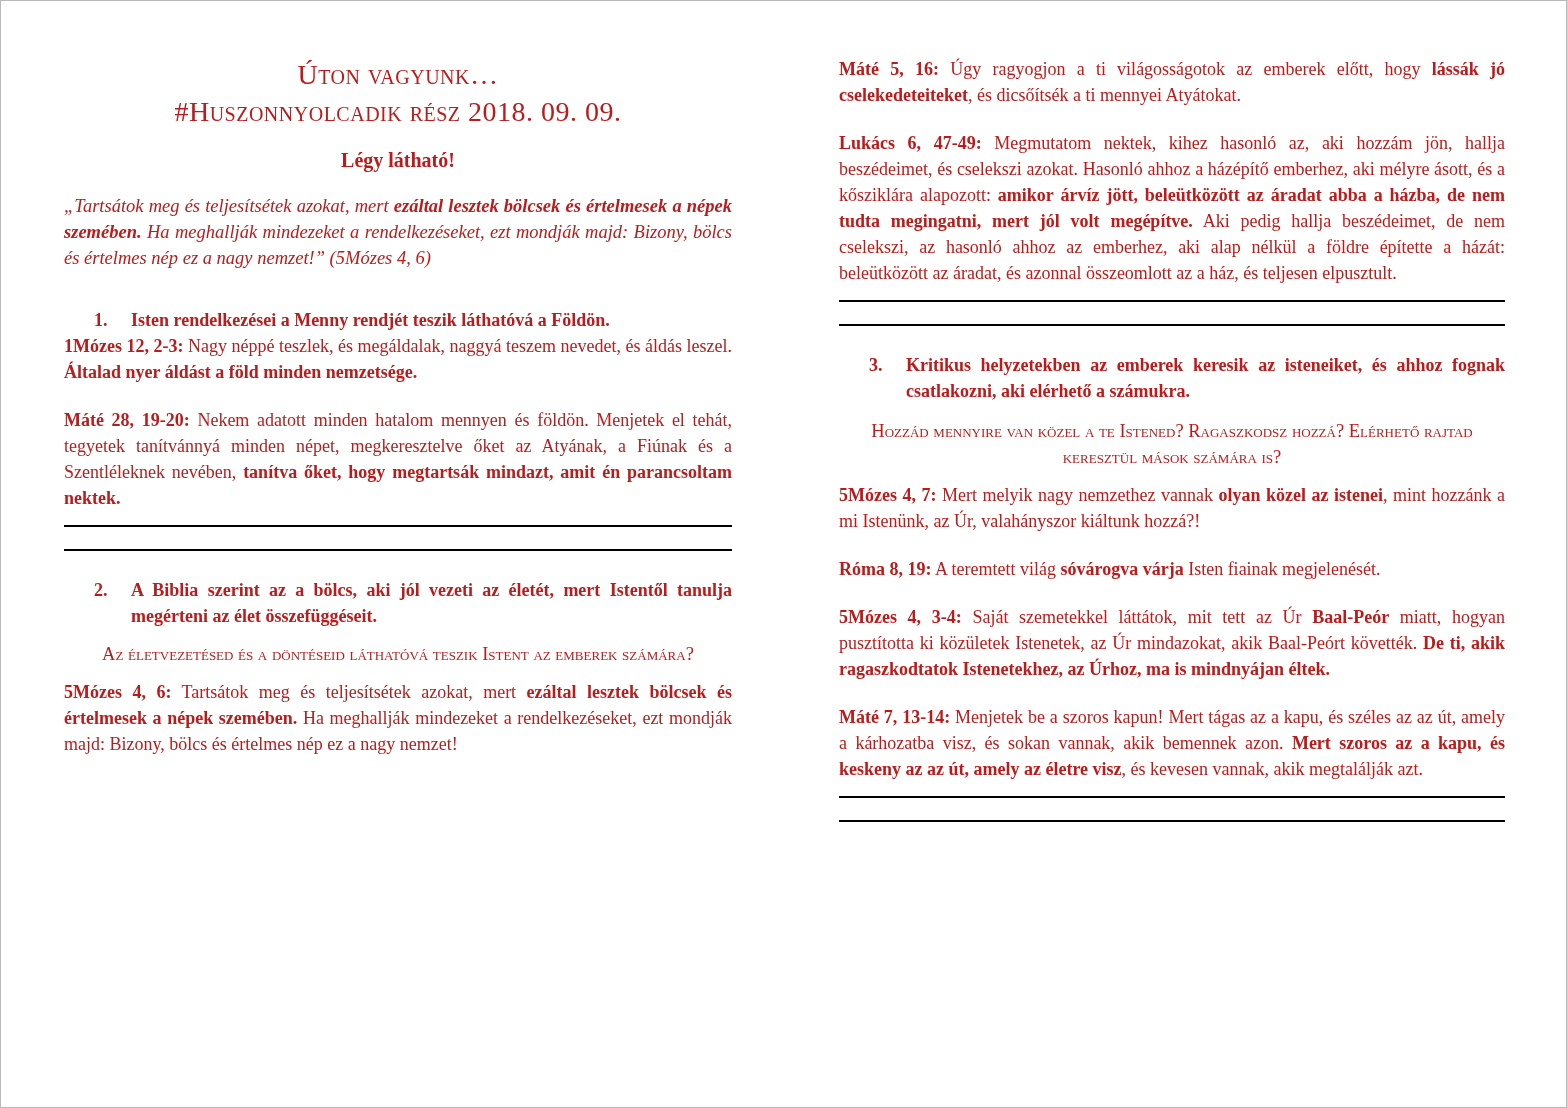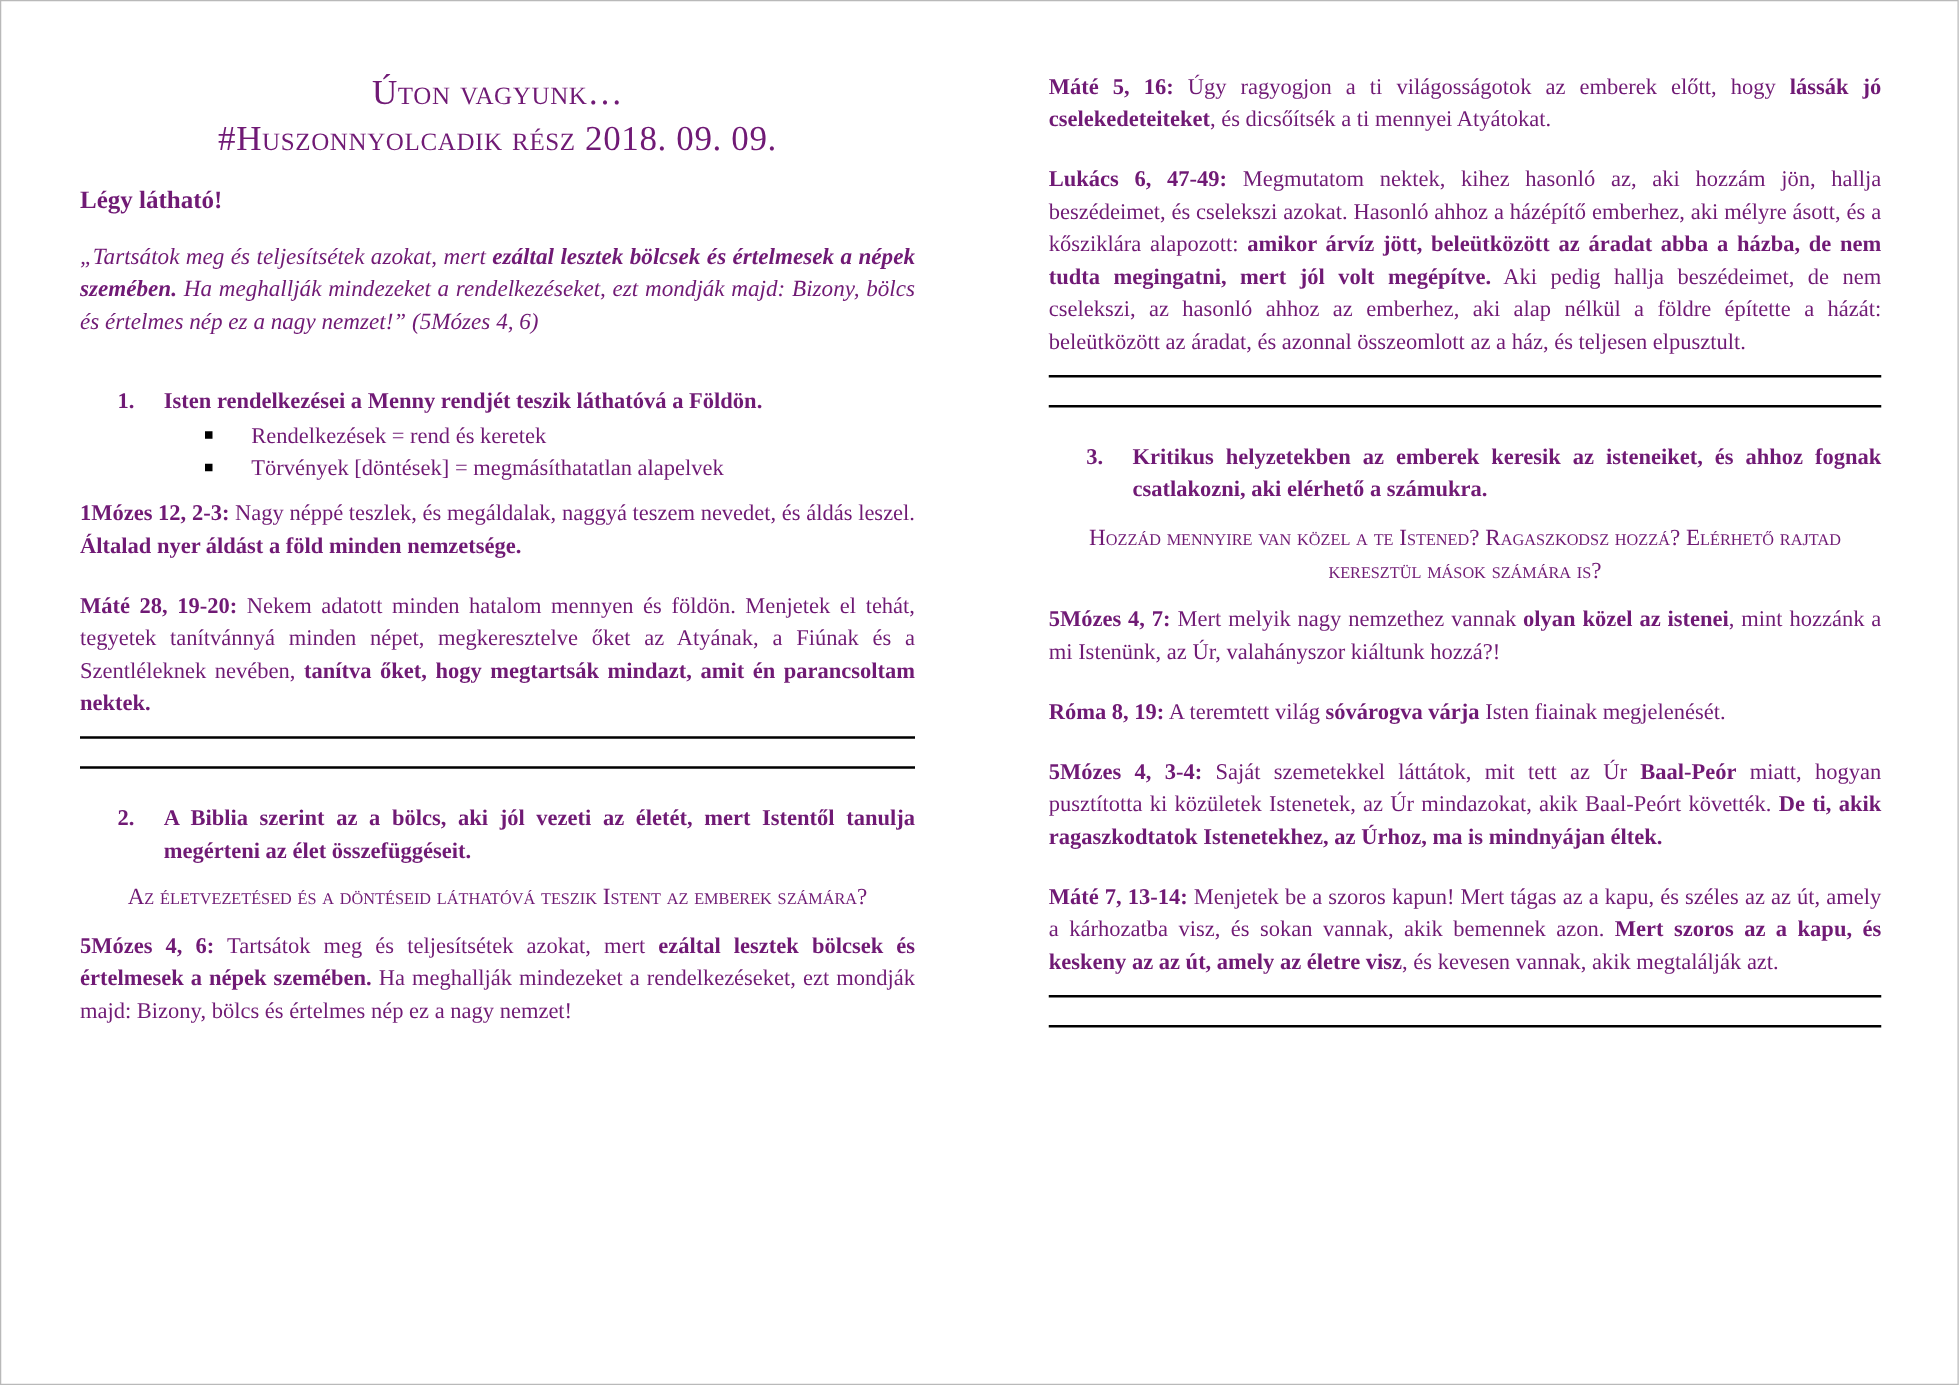--- a/index.html
+++ b/index.html
@@ -7,27 +7,27 @@
     width: 1567px; height: 1108px;
     overflow: hidden;
     background: #ffffff;
   }
   .page {
     position: absolute; inset: 0;
     box-sizing: border-box;
     background: #ffffff;
     border: 1px solid #b9b9b9;
     font-family: "Liberation Serif", "DejaVu Serif", serif;
-    color: #701a75;
+    color: #b91c1c;
   }
   .col { position: absolute; top: 55px; }
   .col-left  { left: 63px;  width: 668px; }
   .col-right { left: 838px; width: 666px; }
 
-  p { margin: 0; }
+  p { margin: 0; text-align: center; }
 
   .doc-title {
     text-align: center;
     font-variant: small-caps;
     font-size: 28px;
     line-height: 37px;
     letter-spacing: 0.5px;
     margin-bottom: 17px;
   }
   .lead {
@@ -116,24 +116,20 @@
     </div>
 
     <p class="lead">Légy látható!</p>
 
     <p class="quote"><span>„Tartsátok meg és teljesítsétek azokat, mert </span><b>ezáltal lesztek bölcsek és értelmesek a népek szemében.</b><span> Ha meghallják mindezeket a rendelkezéseket, ezt mondják majd: Bizony, bölcs és értelmes nép ez a nagy nemzet!” (5Mózes 4, 6)</span></p>
 
     <div class="numbered mt2">
       <span class="num">1.</span>
       <span class="num-text">Isten rendelkezései a Menny rendjét teszik láthatóvá a Földön.</span>
     </div>
-    <ul class="bullets">
-      <li>Rendelkezések = rend és keretek</li>
-      <li>Törvények [döntések] = megmásíthatatlan alapelvek</li>
-    </ul>
 
 
     <p class="verse mb22"><b>1Mózes 12, 2-3:</b><span> Nagy néppé teszlek, és megáldalak, naggyá teszem nevedet, és áldás leszel. </span><b>Általad nyer áldást a föld minden nemzetsége.</b></p>
     <p class="verse mb0"><b>Máté 28, 19-20:</b><span> Nekem adatott minden hatalom mennyen és földön. Menjetek el tehát, tegyetek tanítvánnyá minden népet, megkeresztelve őket az Atyának, a Fiúnak és a Szentléleknek nevében, </span><b>tanítva őket, hogy megtartsák mindazt, amit én parancsoltam nektek.</b></p>
 
     <div class="rules">
       <div class="rule"></div>
       <div class="rule"></div>
     </div>
 

